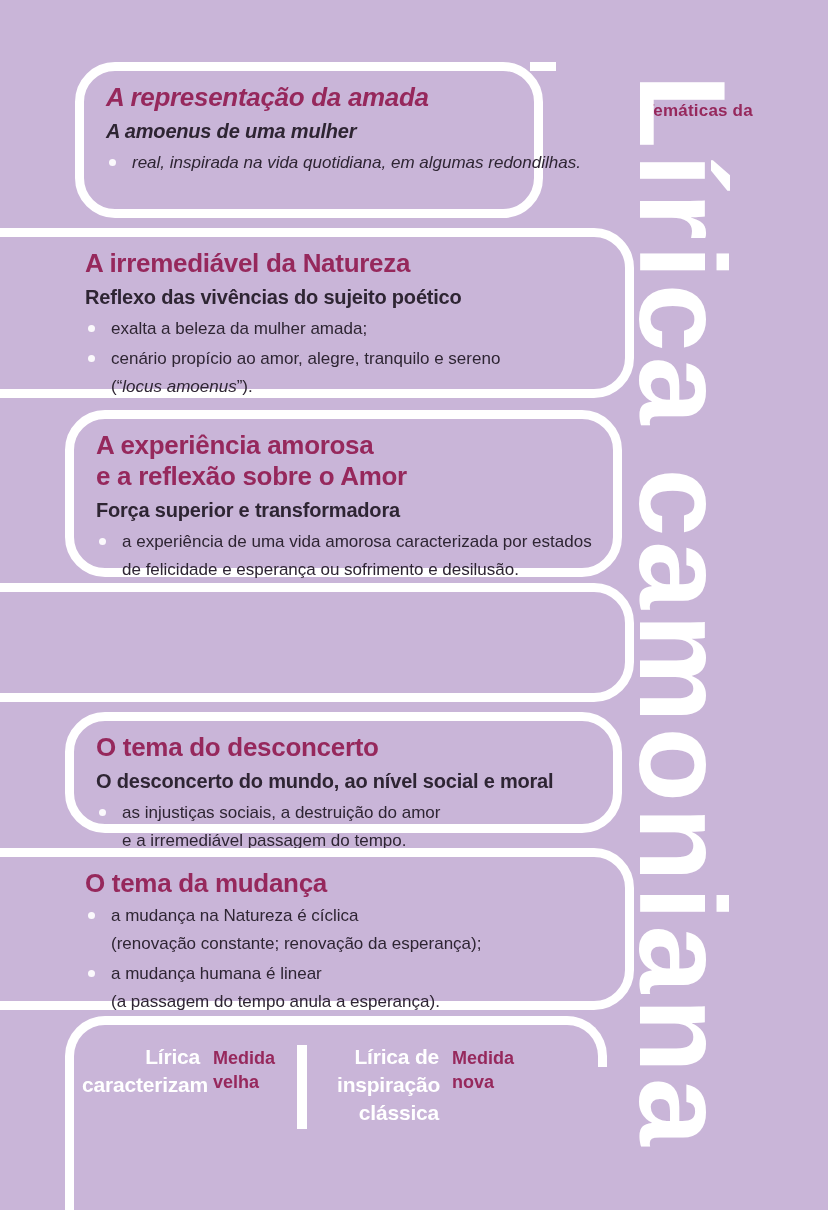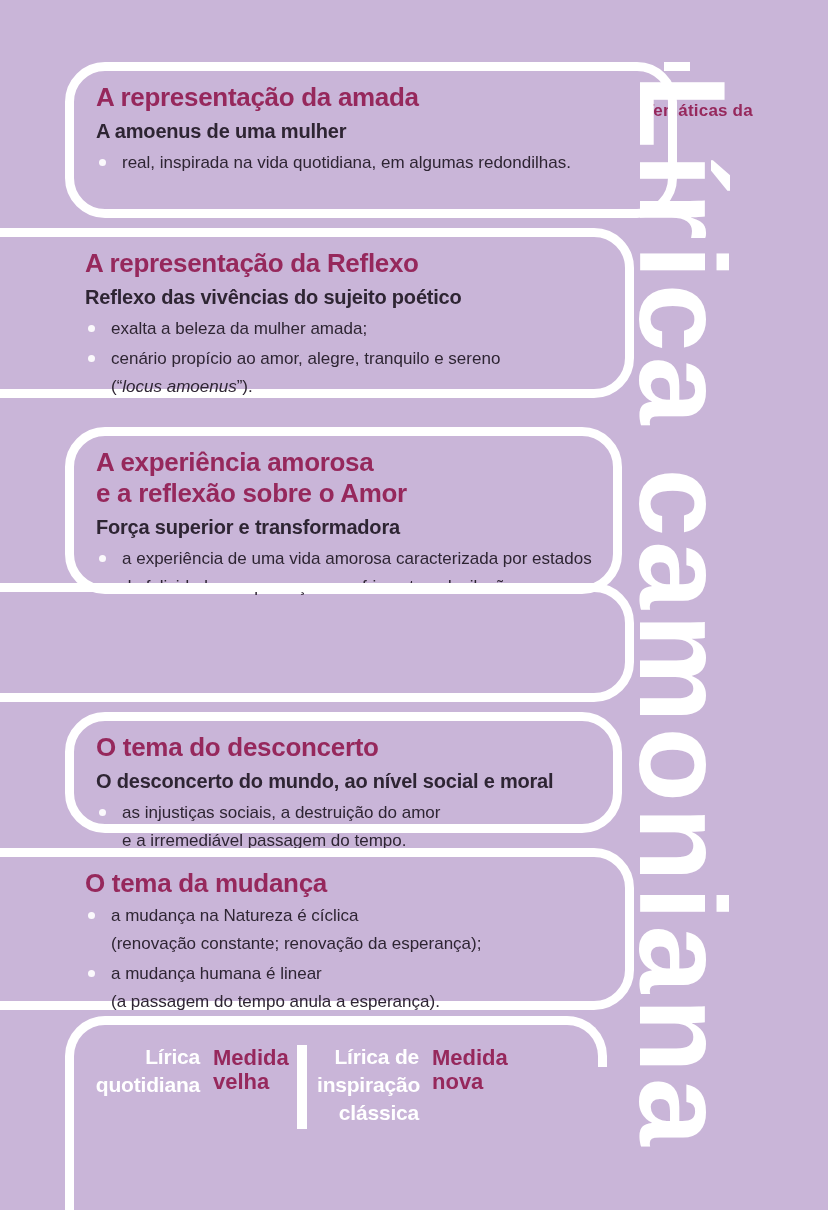--- a/index.html
+++ b/index.html
@@ -18,23 +18,23 @@
   .kicker{
     position:absolute;left:644px;top:53px;
     font-size:17px;font-weight:700;color:#96285c;letter-spacing:.2px;margin-top:48px;
   }
   
   .box{
     position:absolute;box-sizing:border-box;
     border:9px solid #fff;border-radius:40px;
     padding:11px 10px 0 22px;
   }
-  .box:nth-of-type(1){top:62px;left:65px;width:612px;height:156px;}
+  .box:nth-of-type(1){top:62px;left:75px;width:468px;height:156px;font-style:italic;}
   .box:nth-of-type(2){top:228px;height:170px;}
-  .box:nth-of-type(3){top:427px;left:65px;width:557px;height:167px;}
+  .box:nth-of-type(3){top:410px;left:65px;width:557px;height:167px;}
   .box:nth-of-type(4){top:583px;height:119px;}
   .box:nth-of-type(5){top:712px;left:65px;width:557px;height:121px;}
   .box:nth-of-type(6){top:848px;height:162px;}
   .box.bleed{left:-48px;width:682px;padding-left:124px;border-radius:40px;}
   
   .box:nth-of-type(1)::after{
     content:"";position:absolute;top:-9px;right:-22px;width:26px;height:9px;background:#fff;
   }
   .card-title{
     margin:0 0 3px 0;font-size:26px;line-height:31px;font-weight:700;
@@ -62,43 +62,43 @@
   }
   
   #legend-box::before{
     content:"";position:absolute;right:-9px;top:42px;width:9px;height:260px;background:#c9b5d8;
   }
   .legend{display:flex;margin-top:18px;}
   .leg-label{
     width:118px;margin-left:8px;text-align:right;color:#fff;font-weight:700;
     font-size:21px;line-height:28px;white-space:pre-line;letter-spacing:-.2px;
   }
-  .leg-label.second{width:102px;margin-left:10px;}
+  .leg-label.second{width:102px;margin-left:30px;}
   .leg-value{
     margin-left:13px;width:78px;color:#96285c;font-weight:700;
-    font-size:22px;line-height:24px;padding-top:3px;white-space:pre-line;
+    font-size:18px;line-height:24px;padding-top:3px;white-space:pre-line;
   }
   .leg-divider{width:10px;height:84px;background:#fff;margin-left:6px;margin-top:2px;}
 </style>
 </head>
 <body>
 
 <div class="kicker">Temáticas da</div>
 <div class="vertical-title">Lírica camoniana</div>
 
 <main id="cards">
     <section class="box">
       <h2 class="card-title">A representação da amada</h2>
       <h3 class="card-subtitle">A amoenus de uma mulher</h3>
       <ul class="bullets">
         <li><span class="dot"></span>real, inspirada na vida quotidiana, em algumas redondilhas.</li>
       </ul>
     </section>
     <section class="box bleed">
-      <h2 class="card-title">A representação da Reflexo</h2>
+      <h2 class="card-title">A irremediável da Natureza</h2>
       <h3 class="card-subtitle">Reflexo das vivências do sujeito poético</h3>
       <ul class="bullets">
         <li><span class="dot"></span>exalta a beleza da mulher amada;</li>
         <li><span class="dot"></span>cenário propício ao amor, alegre, tranquilo e sereno<br>(“<i>locus amoenus</i>”).</li>
       </ul>
     </section>
     <section class="box">
       <h2 class="card-title">A experiência amorosa
 e a reflexão sobre o Amor</h2>
       <h3 class="card-subtitle">Força superior e transformadora</h3>
@@ -120,21 +120,21 @@
       <ul class="bullets">
         <li><span class="dot"></span>a mudança na Natureza é cíclica<br>(renovação constante; renovação da esperança);</li>
         <li><span class="dot"></span>a mudança humana é linear<br>(a passagem do tempo anula a esperança).</li>
       </ul>
     </section>
   </main>
 
 <section id="legend-box">
   <div class="legend">
     <div class="leg-label">Lírica
-quotidiana</div>
+caracterizam</div>
     <div class="leg-value">Medida
 velha</div>
     <div class="leg-divider"></div>
     <div class="leg-label second">Lírica de
 inspiração
 clássica</div>
     <div class="leg-value">Medida
 nova</div>
   </div>
 </section>

